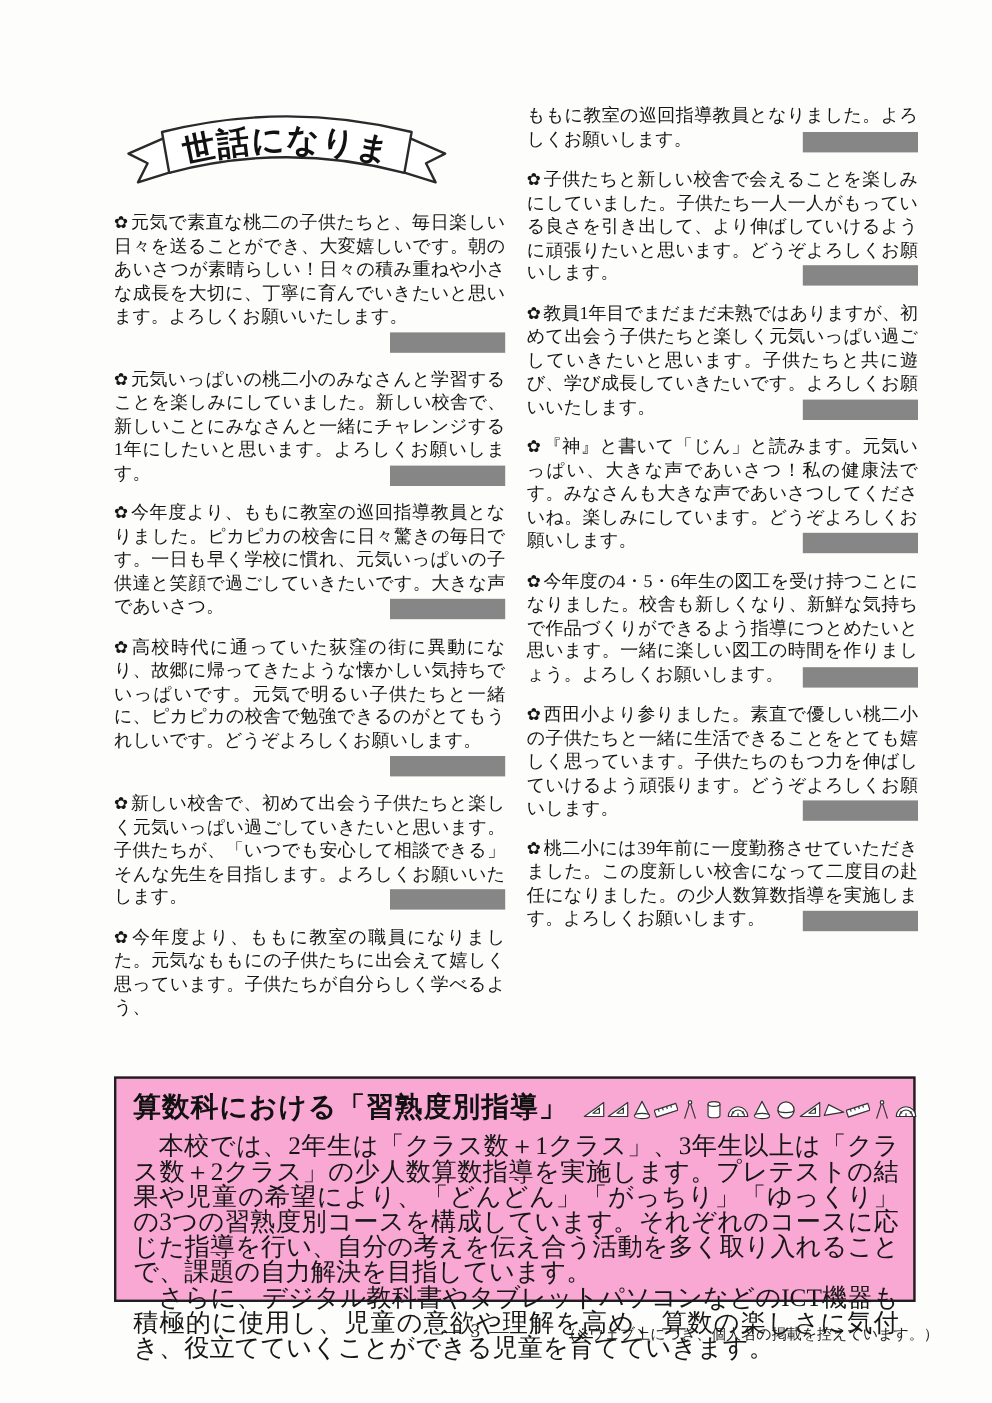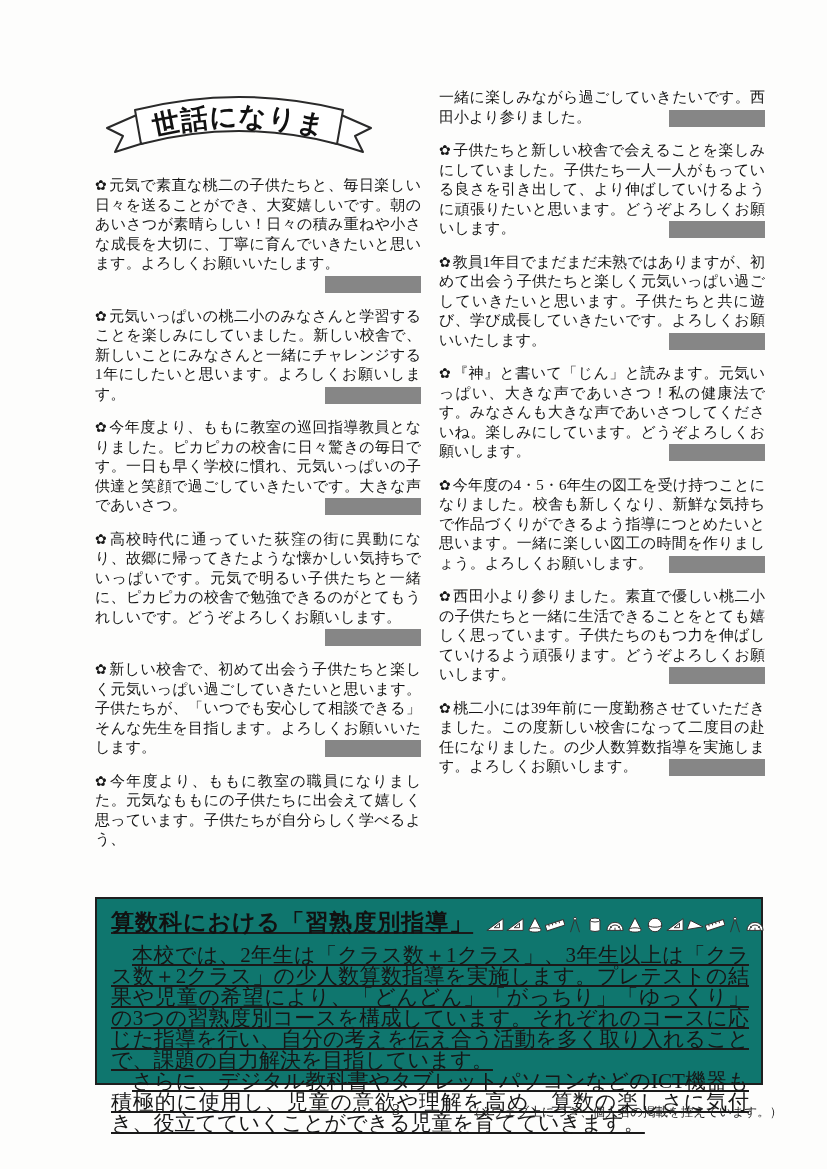--- a/index.html
+++ b/index.html
@@ -32,22 +32,21 @@
     width:96px;height:17px;
     margin-top:2px;margin-left:10px;
     background:#868686;
   }
   
   .math-box{
     position:absolute;left:95px;top:897px;width:668px;height:188px;
     box-sizing:border-box;
     border:2px solid #1f1f1f;
     padding:6px 12px 6px 14px;
-    background:#0f766e;
-    text-decoration:underline;
+    background:#f9a8d4;
   }
   .math-title-row{display:flex;align-items:center;gap:12px;margin:2px 0 7px 0;}
   .math-title{
     font-family:"Liberation Sans","DejaVu Sans",sans-serif;
     font-size:23px;font-weight:bold;letter-spacing:1px;color:#111;
     white-space:nowrap;
   }
   .math-icons{display:flex;align-items:center;gap:0px;flex-wrap:nowrap;margin-top:4px;}
   .mini-icon{display:inline-block;line-height:0;}
   .math-body p{
@@ -96,21 +95,21 @@
 
   <p class="para"><span class="bullet">✿</span><span class="ptext">高校時代に通っていた荻窪の街に異動になり、故郷に帰ってきたような懐かしい気持ちでいっぱいです。元気で明るい子供たちと一緒に、ピカピカの校舎で勉強できるのがとてもうれしいです。どうぞよろしくお願いします。</span><span class="redact"></span></p>
 
   <p class="para"><span class="bullet">✿</span><span class="ptext">新しい校舎で、初めて出会う子供たちと楽しく元気いっぱい過ごしていきたいと思います。子供たちが、「いつでも安心して相談できる」そんな先生を目指します。よろしくお願いいたします。</span><span class="redact"></span></p>
 
   <p class="para"><span class="bullet">✿</span><span class="ptext">今年度より、ももに教室の職員になりました。元気なももにの子供たちに出会えて嬉しく思っています。子供たちが自分らしく学べるよう、</span></p>
 </div>
     </div>
     <div class="col">
       <div>
-  <p class="para"><span class="ptext">一緒に楽しみながら過ごしていきたいです。西田小より参りました。</span><span class="redact"></span></p>
+  <p class="para"><span class="ptext">ももに教室の巡回指導教員となりました。よろしくお願いします。</span><span class="redact"></span></p>
 
   <p class="para"><span class="bullet">✿</span><span class="ptext">子供たちと新しい校舎で会えることを楽しみにしていました。子供たち一人一人がもっている良さを引き出して、より伸ばしていけるように頑張りたいと思います。どうぞよろしくお願いします。</span><span class="redact"></span></p>
 
   <p class="para"><span class="bullet">✿</span><span class="ptext">教員1年目でまだまだ未熟ではありますが、初めて出会う子供たちと楽しく元気いっぱい過ごしていきたいと思います。子供たちと共に遊び、学び成長していきたいです。よろしくお願いいたします。</span><span class="redact"></span></p>
 
   <p class="para"><span class="bullet">✿</span><span class="ptext">『神』と書いて「じん」と読みます。元気いっぱい、大きな声であいさつ！私の健康法です。みなさんも大きな声であいさつしてくださいね。楽しみにしています。どうぞよろしくお願いします。</span><span class="redact"></span></p>
 
   <p class="para"><span class="bullet">✿</span><span class="ptext">今年度の4・5・6年生の図工を受け持つことになりました。校舎も新しくなり、新鮮な気持ちで作品づくりができるよう指導につとめたいと思います。一緒に楽しい図工の時間を作りましょう。よろしくお願いします。</span><span class="redact"></span></p>
 
   <p class="para"><span class="bullet">✿</span><span class="ptext">西田小より参りました。素直で優しい桃二小の子供たちと一緒に生活できることをとても嬉しく思っています。子供たちのもつ力を伸ばしていけるよう頑張ります。どうぞよろしくお願いします。</span><span class="redact"></span></p>

